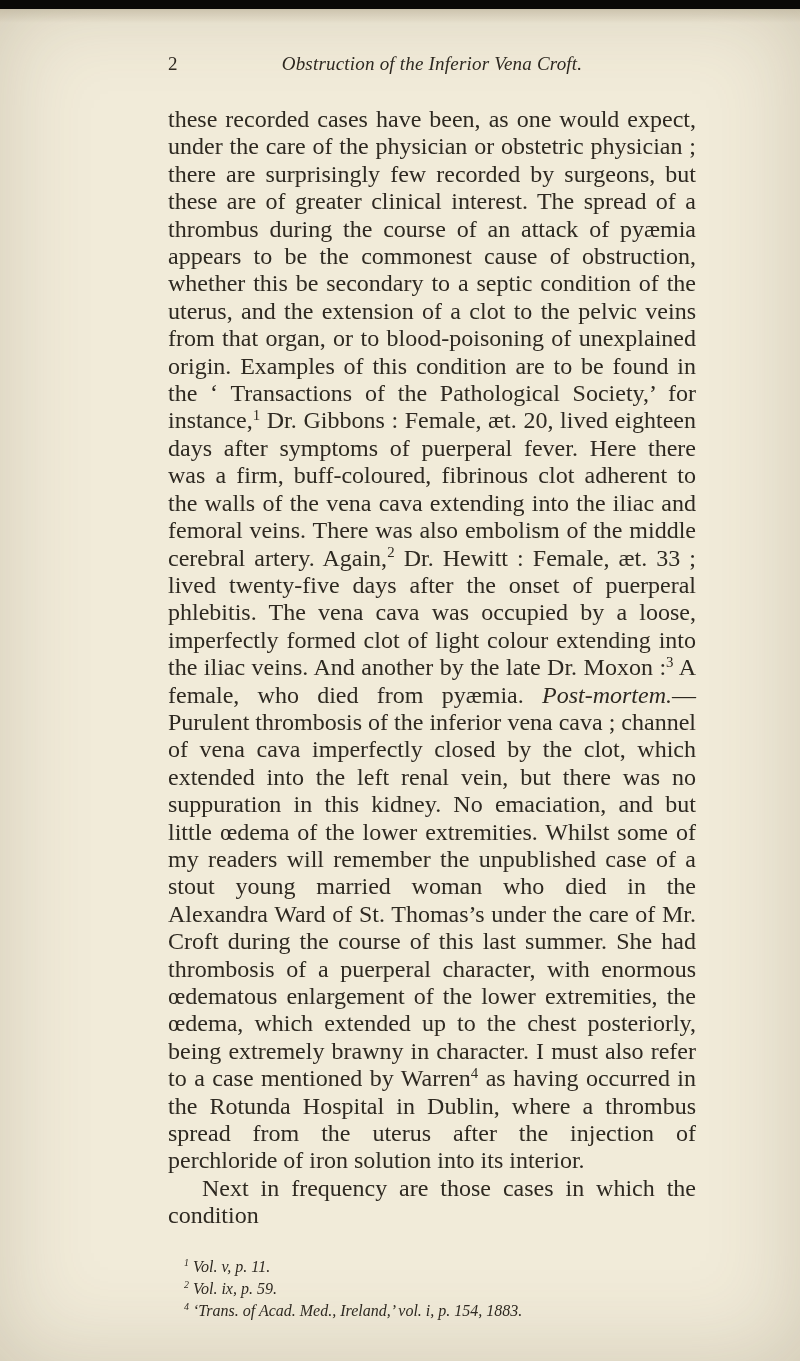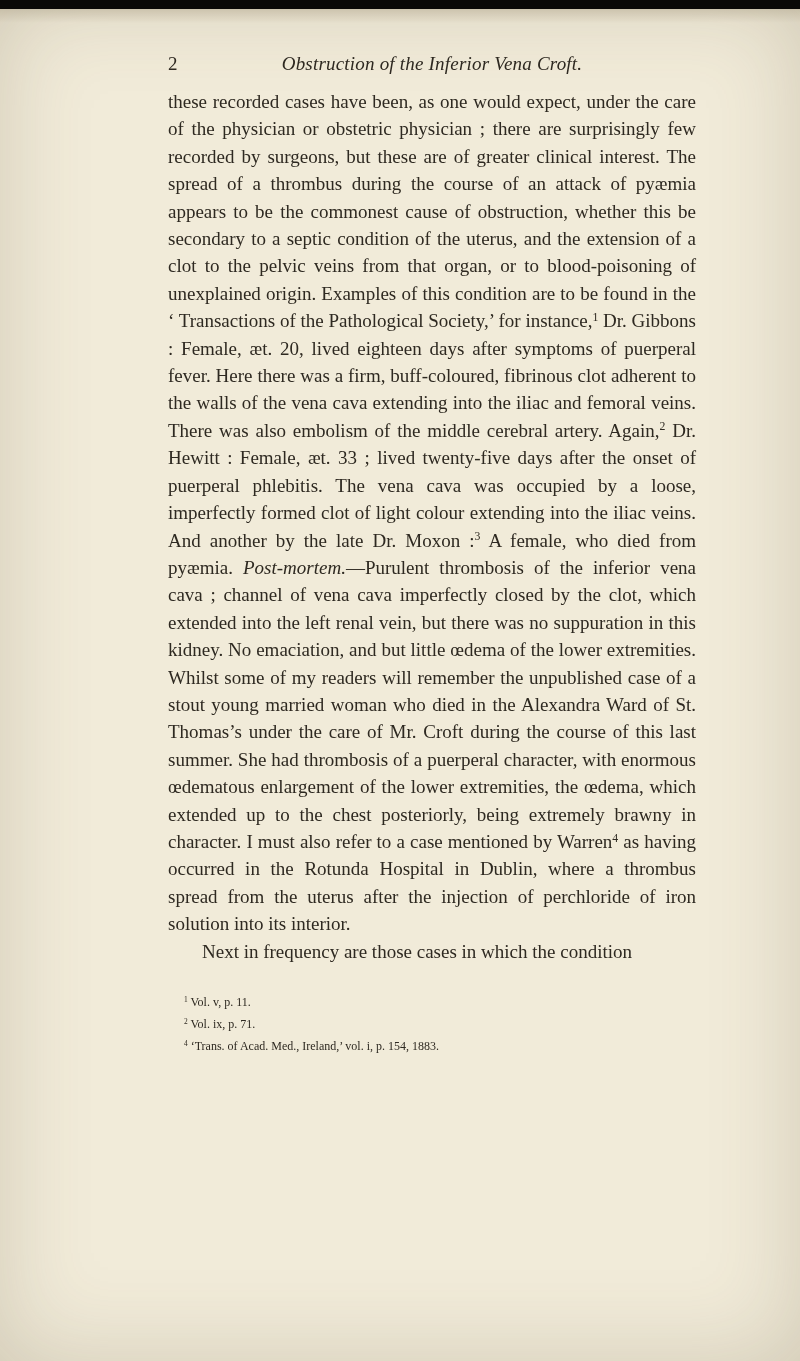--- a/index.html
+++ b/index.html
@@ -48,39 +48,40 @@
     top: 0;
     font-style: normal;
   }
   .head-title {
     display: block;
     text-align: center;
     font-style: italic;
     letter-spacing: 0.2px;
   }
   .body-text {
-    margin-top: 12px;
-    font-size: 19px;
+    margin-top: 30px;
+    font-size: 24px;
     line-height: 27.4px;
     text-align: justify;
     hyphens: auto;
   }
   .para { margin: 0; }
   .para.indent { text-indent: 34px; }
   sup {
     font-size: 0.62em;
     line-height: 0;
     vertical-align: baseline;
     position: relative;
     top: -0.55em;
   }
   .footnotes {
     margin-top: 26px;
-    font-size: 12px;
+    font-size: 16px;
     line-height: 22px;
+    font-style: italic;
   }
   .footnote {
     margin: 0;
     padding-left: 16px;
     text-align: left;
   }
 </style>
 </head>
 <body>
 
@@ -95,18 +96,18 @@
       <span class="head-title">Obstruction of the Inferior Vena Croft.</span>
     </div>
 
     <div class="body-text">
       <p class="para no-indent"><span>these recorded cases have been, as one would expect, under the care of the physician or obstetric physician ; there are surprisingly few recorded by surgeons, but these are of greater clinical interest. The spread of a thrombus during the course of an attack of pyæmia appears to be the commonest cause of obstruction, whether this be secondary to a septic condition of the uterus, and the extension of a clot to the pelvic veins from that organ, or to blood-poisoning of unexplained origin. Examples of this condition are to be found in the ‘ Transactions of the Pathological Society,’ for instance,</span><sup>1</sup><span> Dr. Gibbons : Female, æt. 20, lived eighteen days after symptoms of puerperal fever. Here there was a firm, buff-coloured, fibrinous clot adherent to the walls of the vena cava extending into the iliac and femoral veins. There was also embolism of the middle cerebral artery. Again,</span><sup>2</sup><span> Dr. Hewitt : Female, æt. 33 ; lived twenty-five days after the onset of puerperal phlebitis. The vena cava was occupied by a loose, imperfectly formed clot of light colour extending into the iliac veins. And another by the late Dr. Moxon :</span><sup>3</sup><span> A female, who died from pyæmia. </span><span style="font-style: italic;">Post-mortem.</span><span>—Purulent thrombosis of the inferior vena cava ; channel of vena cava imperfectly closed by the clot, which extended into the left renal vein, but there was no suppuration in this kidney. No emaciation, and but little œdema of the lower extremities. Whilst some of my readers will remember the unpublished case of a stout young married woman who died in the Alexandra Ward of St. Thomas’s under the care of Mr. Croft during the course of this last summer. She had thrombosis of a puerperal character, with enormous œdematous enlargement of the lower extremities, the œdema, which extended up to the chest posteriorly, being extremely brawny in character. I must also refer to a case mentioned by Warren</span><sup>4</sup><span> as having occurred in the Rotunda Hospital in Dublin, where a thrombus spread from the uterus after the injection of perchloride of iron solution into its interior.</span></p>
       <p class="para indent"><span>Next in frequency are those cases in which the condition</span></p>
     </div>
 
     <div class="footnotes">
       <p class="footnote"><sup>1</sup><span> Vol. v, p. 11.</span></p>
-      <p class="footnote"><sup>2</sup><span> Vol. ix, p. 71.</span></p>
+      <p class="footnote"><sup>2</sup><span> Vol. ix, p. 59.</span></p>
       <p class="footnote"><sup>4</sup><span> ‘Trans. of Acad. Med., Ireland,’ vol. i, p. 154, 1883.</span></p>
     </div>
 
   </div>
 </div>
 
 </body></html>

